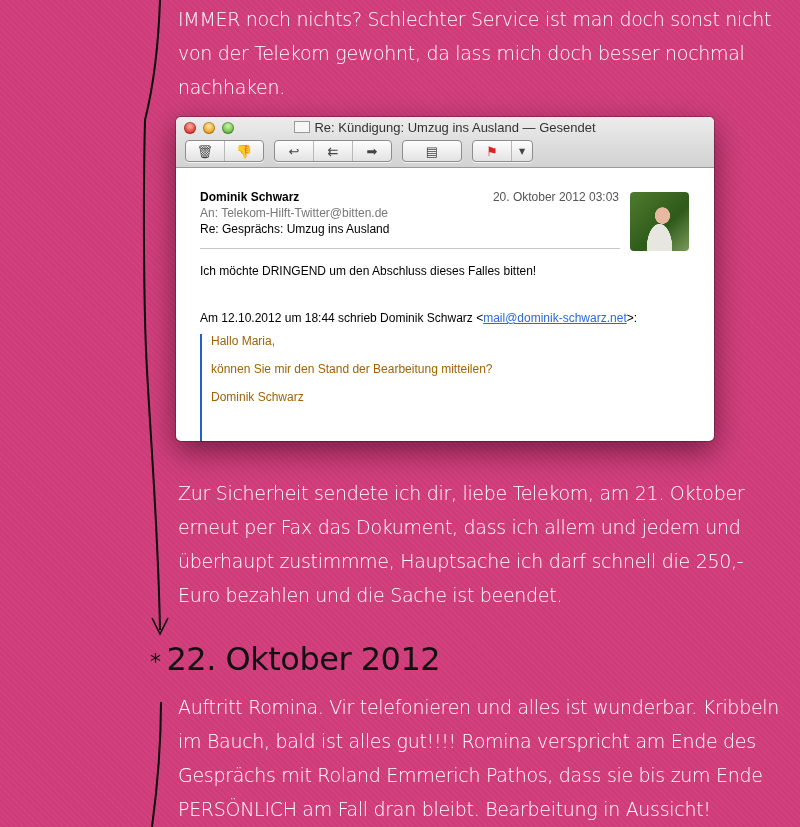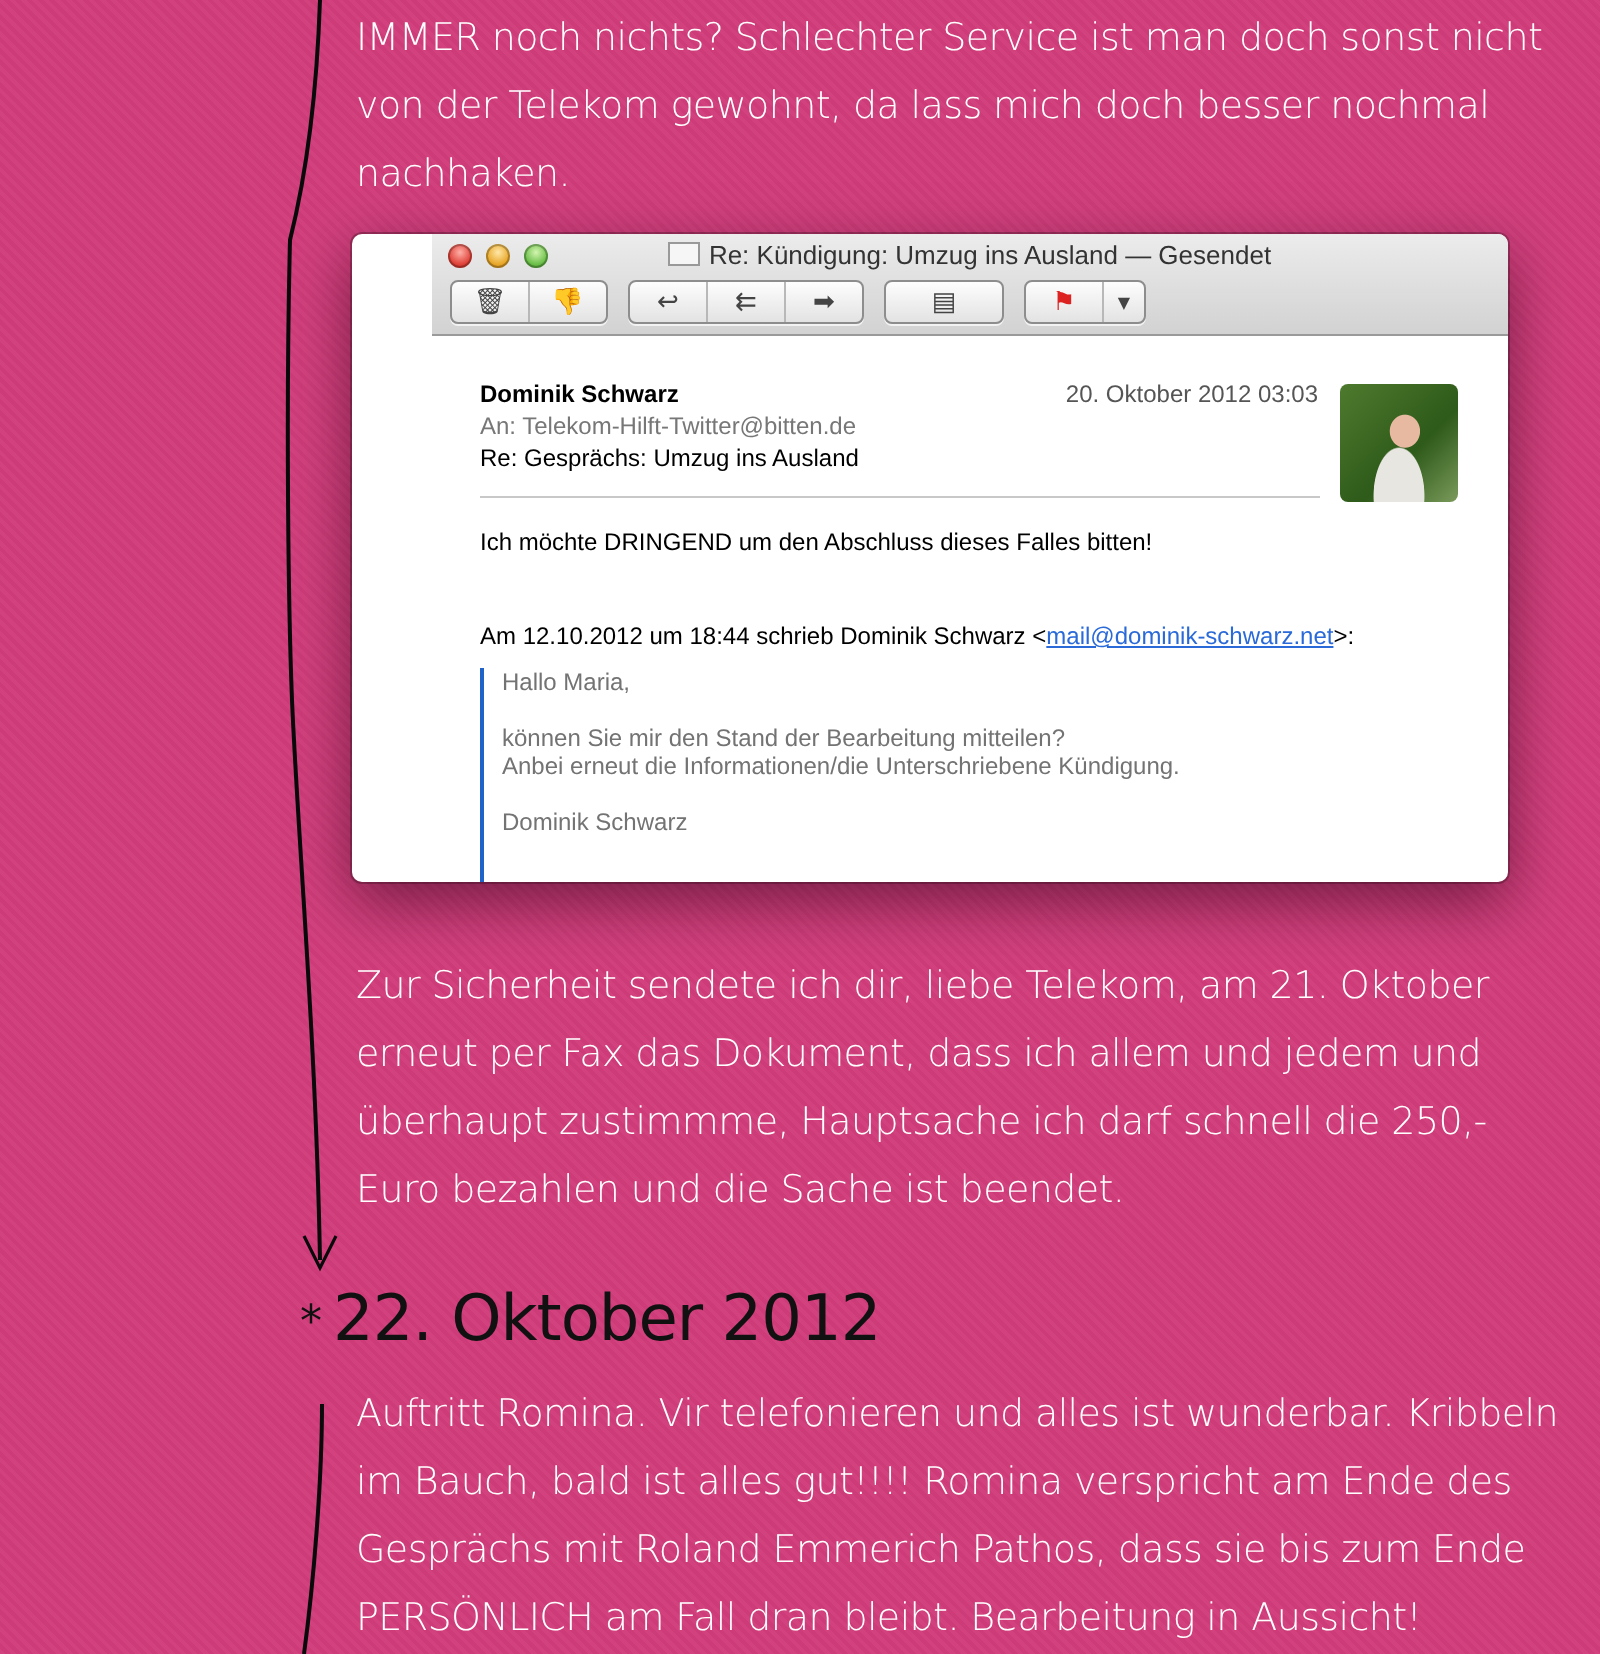--- a/index.html
+++ b/index.html
@@ -28,21 +28,20 @@
   }
   #date-heading .star { font-size: 22px; margin-right: 6px; vertical-align: middle; }
   svg.timeline { position: absolute; left: 0; top: 0; pointer-events: none; }
 
   
   .mail-window {
     position: absolute; left: 176px; top: 117px; width: 538px; height: 324px;
     background: #fff; border-radius: 5px;
     box-shadow: 0 10px 30px rgba(40,0,20,0.55), 0 0 0 1px rgba(0,0,0,0.25);
     overflow: hidden;
-    padding-left: 40px;
   }
   .titlebar {
     height: 50px;
     background: linear-gradient(#ececec, #d2d2d2);
     border-bottom: 1px solid #9a9a9a;
     position: relative;
   }
   .traffic { position: absolute; top: 5px; left: 8px; display: flex; gap: 7px; }
   .traffic span { width: 12px; height: 12px; border-radius: 50%; display: block; box-shadow: inset 0 0 0 1px rgba(0,0,0,0.25); }
   .t-red { background: radial-gradient(circle at 50% 35%, #ffb0a8, #e0443a 60%, #b0231b); }
@@ -70,21 +69,21 @@
     background: radial-gradient(ellipse at 55% 40%, #e7b9a0 0 16%, transparent 17%),
                 radial-gradient(ellipse at 50% 95%, #e8e6e0 0 30%, transparent 31%),
                 linear-gradient(135deg, #4e7a2e, #2e5a1a 60%, #7a9a5a);
   }
   .divider { position: absolute; left: 24px; top: 80px; width: 420px; height: 1px; background: #c8c8c8; }
   .body-line { position: absolute; left: 24px; top: 96px; }
   .quote-intro { position: absolute; left: 24px; top: 143px; }
   .quote-intro a { color: #2a6ad8; text-decoration: underline; }
   .quote {
     position: absolute; left: 24px; top: 166px; height: 110px; border-left: 2px solid #1f62c8;
-    padding-left: 9px; color: #737373; line-height: 14px;
+    padding-left: 9px; color: #a16207; line-height: 14px;
   }
   .quote p { margin: 0; }
   .quote .gap { height: 14px; }
 </style>
 </head>
 <body>
 
 <svg class="timeline" width="800" height="827">
   <path d="M160 0 C158 60 150 100 145 120 C143 200 144 300 146 350 C149 420 158 520 160 630" stroke="#0a0a0a" stroke-width="2" fill="none"></path>
   <path d="M152 618 L160 634 L168 618" stroke="#0a0a0a" stroke-width="1.6" fill="none"></path>
@@ -144,21 +143,20 @@
     <div class="to">An:  Telekom-Hilft-Twitter@bitten.de</div>
     <div class="subject">Re: Gesprächs: Umzug ins Ausland</div>
     <div class="avatar"></div>
     <div class="divider"></div>
     <div class="body-line">Ich möchte DRINGEND um den Abschluss dieses Falles bitten!</div>
     <div class="quote-intro"><span>Am 12.10.2012 um 18:44 schrieb Dominik Schwarz &lt;</span><a>mail@dominik-schwarz.net</a><span>&gt;:</span></div>
     <div class="quote">
       <p>Hallo Maria,</p>
       <div class="gap"></div>
       <p>können Sie mir den Stand der Bearbeitung mitteilen?</p>
-      <p>Anbei erneut die Informationen/die Unterschriebene Kündigung.</p>
       <div class="gap"></div>
       <p>Dominik Schwarz</p>
     </div>
   </div>
 </div>
 
 <div id="para2" class="hand">Zur Sicherheit sendete ich dir, liebe Telekom, am 21. Oktober erneut per Fax das Dokument, dass ich allem und jedem und überhaupt zustimmme, Hauptsache ich darf schnell die 250,- Euro bezahlen und die Sache ist beendet.</div>
 
 <div id="date-heading"><span class="star">*</span><span>22. Oktober 2012</span></div>
 

